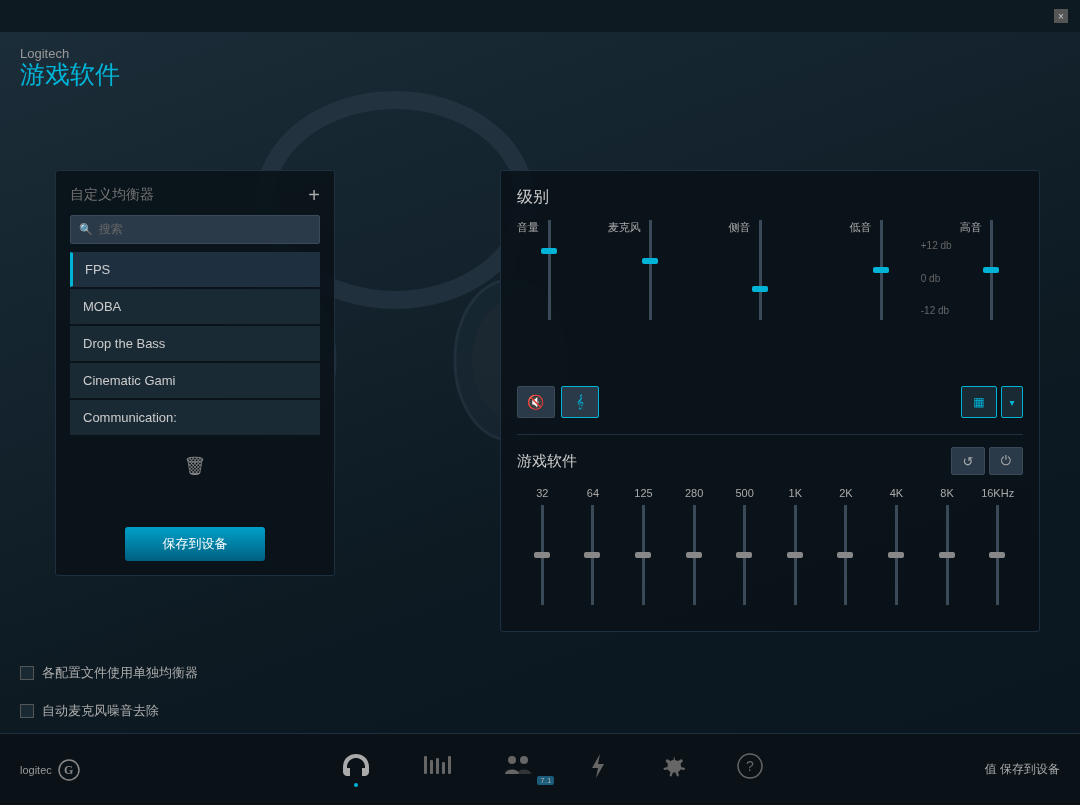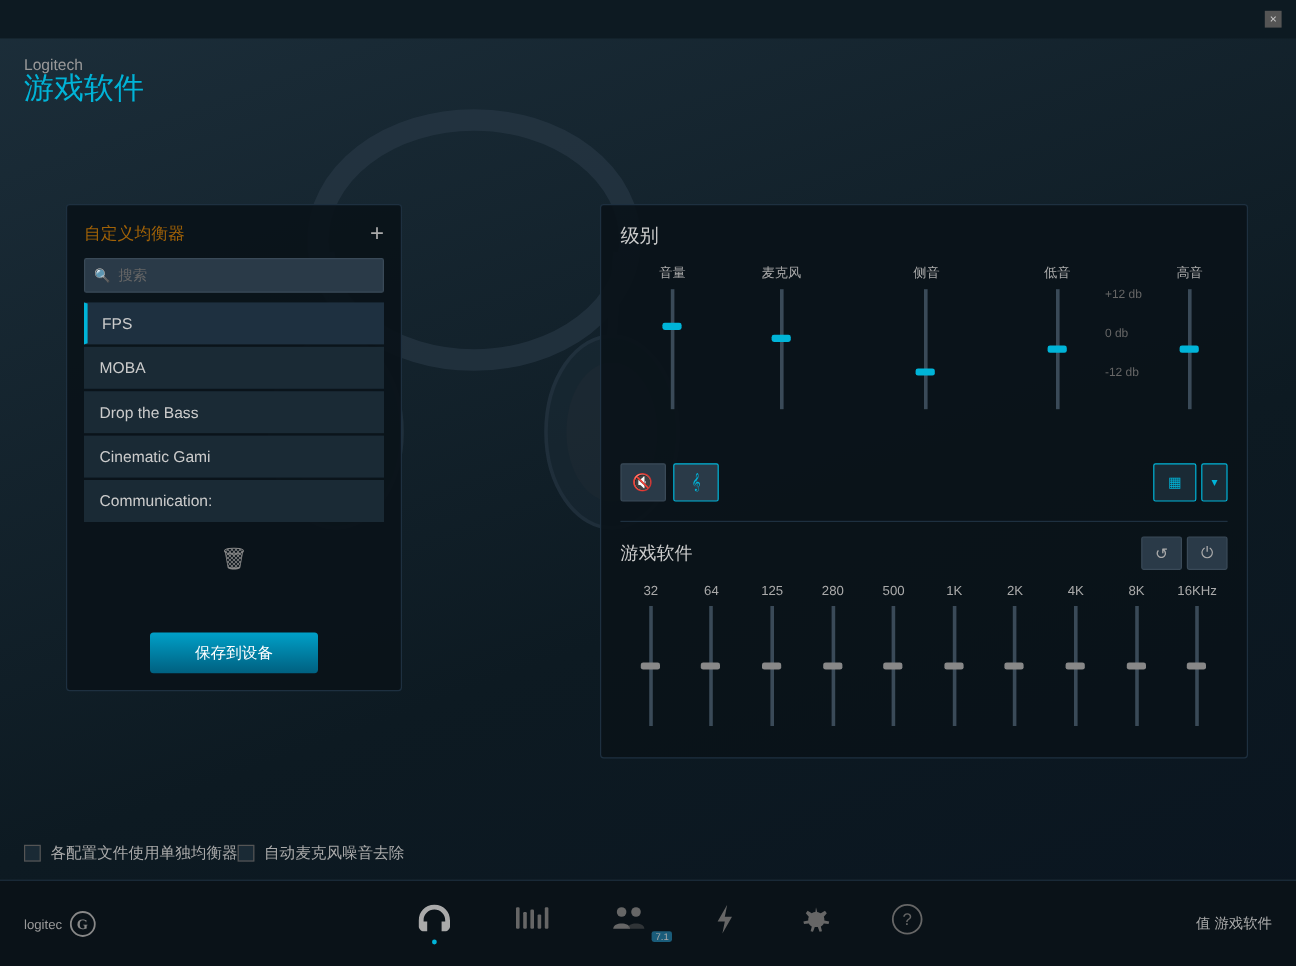--- a/index.html
+++ b/index.html
@@ -73,21 +73,21 @@
       border-radius: 3px;
       padding: 14px;
     }
     .left-panel-header {
       display: flex;
       align-items: center;
       justify-content: space-between;
       margin-bottom: 10px;
     }
     .left-panel-title {
-      color: #a16207;
+      color: #737373;
       font-size: 14px;
     }
     .add-btn {
       color: #aaa;
       font-size: 20px;
       cursor: pointer;
       line-height: 1;
     }
     .search-box {
       width: 100%;
@@ -292,23 +292,22 @@
       text-align: center;
       flex: 1;
     }
 
     
     .bottom-checkboxes {
       position: absolute;
       bottom: 85px;
       left: 20px;
       display: flex;
-      flex-direction: row;
-      gap: 0;
-      align-items: center;
+      flex-direction: column;
+      gap: 20px;
     }
     .checkbox-item {
       display: flex;
       align-items: center;
       gap: 8px;
       cursor: pointer;
     }
     .checkbox-box {
       width: 14px;
       height: 14px;
@@ -410,22 +409,22 @@
       margin-left: -7px;
     }
     input[type=range].eq-slider {
       height: 100px;
     }
     input[type=range].eq-slider::-webkit-slider-thumb {
       background: #888;
     }
     .level-col {
       display: flex;
-      flex-direction: column;
-      align-items: center;
+      flex-direction: row;
+      align-items: flex-start;
       flex: 1;
     }
     .level-col-label {
       color: #aaa;
       font-size: 11px;
       margin-bottom: 6px;
       text-align: center;
       white-space: nowrap;
     }
   </style>
@@ -670,17 +669,17 @@
 
       <div class="nav-icon-item">
         <svg width="28" height="28" viewBox="0 0 28 28">
           <circle cx="14" cy="14" r="12" fill="none" stroke="#666" stroke-width="1.5"></circle>
           <text x="10" y="19" font-size="14" fill="#666" font-family="Arial">?</text>
         </svg>
       </div>
     </div>
 
     <div class="nav-right">
-      <span>值 游戏软件</span>
+      <span>值 保存到设备</span>
     </div>
   </div>
 
 </div>
 
 </body></html>

